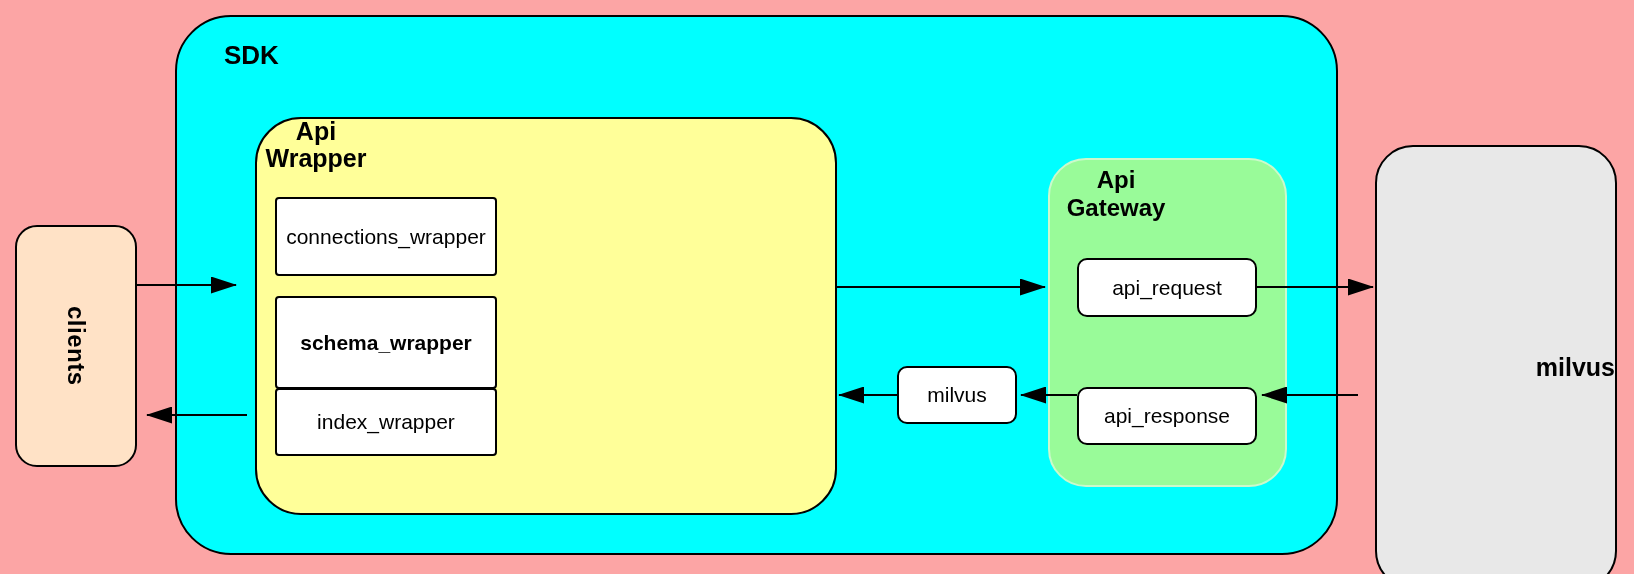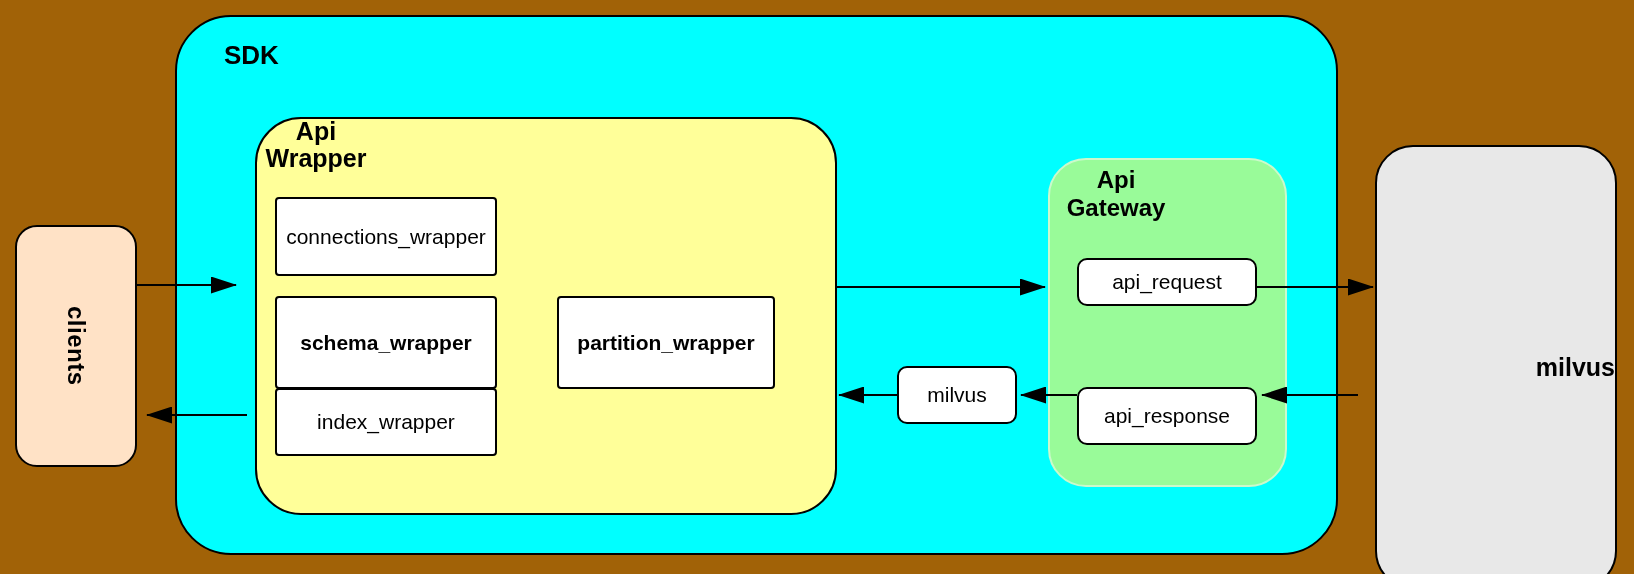--- a/index.html
+++ b/index.html
@@ -6,21 +6,21 @@
     margin: 0;
     padding: 0;
     background: #ffffff;
     font-family: "Liberation Sans", "DejaVu Sans", sans-serif;
     color: #000000;
   }
   .canvas {
     position: relative;
     width: 1634px;
     height: 574px;
-    background: #a16207;
+    background: #fca5a5;
     overflow: hidden;
   }
   .abs { position: absolute; box-sizing: border-box; }
 
   
   .clients-box {
     left: 15px; top: 225px; width: 122px; height: 242px;
     background: var(--clients-fill);
     border: 2px solid var(--border);
     border-radius: 22px;
@@ -82,21 +82,21 @@
     display: flex; align-items: center; justify-content: center;
     font-size: 21px;
     white-space: nowrap;
   }
   .wcol1 { left: 275px; width: 222px; }
   .wcol2 { left: 557px; width: 218px; }
   .wrow1 { top: 197px; height: 79px; }
   .wrow2 { top: 296px; height: 93px; font-weight: bold; }
   .wrow3 { top: 388px; height: 68px; }
 
-  .api-request  { left: 1077px; top: 258px; width: 180px; height: 48px; border-radius: 10px; }
+  .api-request  { left: 1077px; top: 258px; width: 180px; height: 59px; border-radius: 10px; }
   .api-response { left: 1077px; top: 367px; width: 180px; height: 58px; border-radius: 10px; margin-top: 20px; }
   .checker-box  { left: 897px;  top: 366px; width: 120px; height: 58px; border-radius: 10px; }
 
   
   .arrows {
     position: absolute;
     left: 0; top: 0; width: 1634px; height: 574px;
     pointer-events: none;
   }
   .arrows line {
@@ -117,21 +117,20 @@
   </div>
 
   <div class="abs api-wrapper-box"></div>
   <div class="abs api-wrapper-title">
     <div>Api</div>
     <div>Wrapper</div>
   </div>
 
   <div class="abs node wcol1 wrow1">connections_wrapper</div>
   <div class="abs node wcol1 wrow2">schema_wrapper</div>
-  <div class="abs node wcol2 wrow2">partition_wrapper</div>
   <div class="abs node wcol1 wrow3">index_wrapper</div>
 
   <div class="abs gateway-box"></div>
   <div class="abs gateway-title">
     <div>Api</div>
     <div>Gateway</div>
   </div>
   <div class="abs node api-request">api_request</div>
   <div class="abs node api-response">api_response</div>
 

